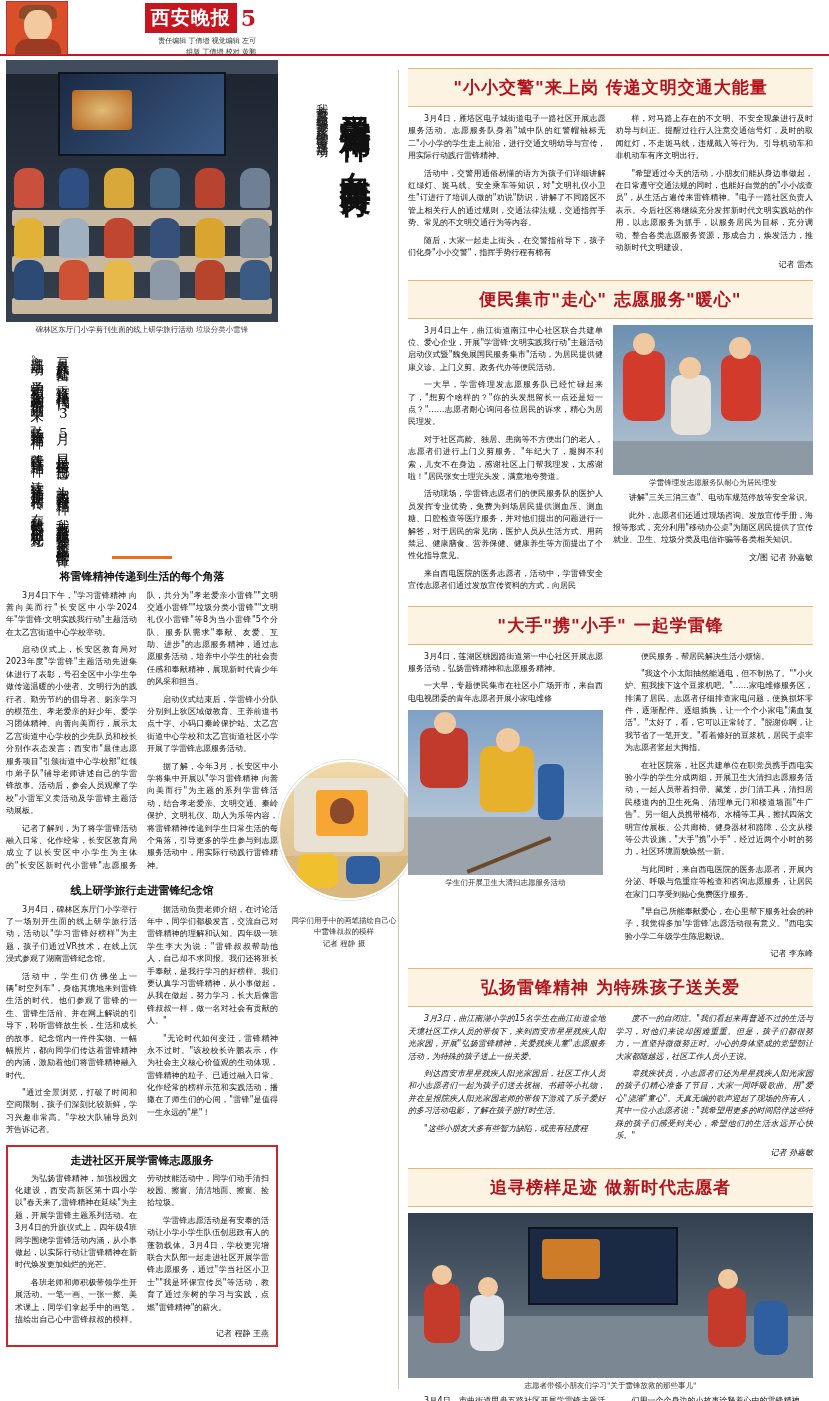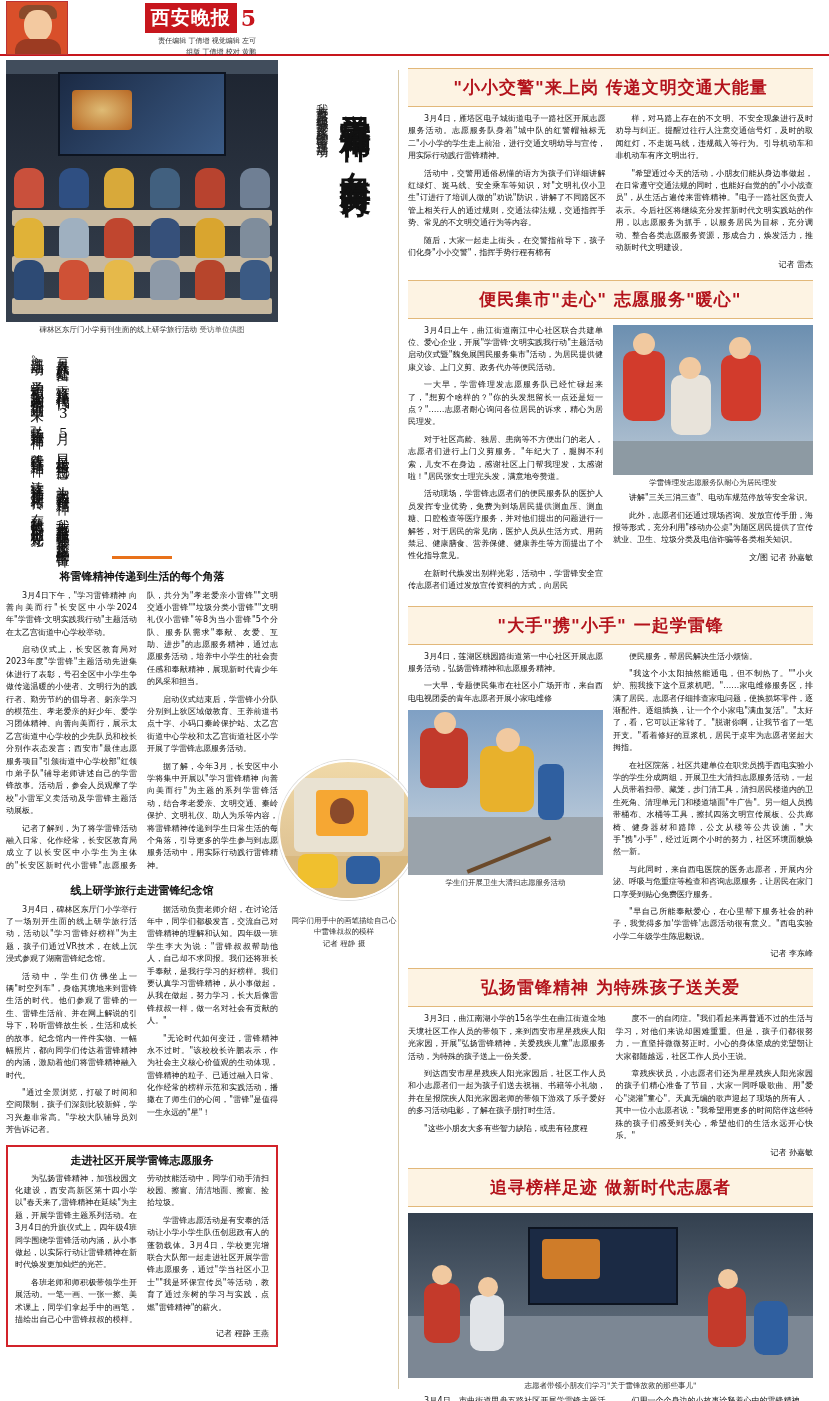--- a/index.html
+++ b/index.html
@@ -282,21 +282,21 @@
         <div class="kid" style="background:#2d4a74"></div>
         <div class="kid" style="background:#cf5136"></div>
         <div class="kid" style="background:#e6b94a"></div>
         <div class="kid" style="background:#8e9aa8"></div>
         <div class="kid" style="background:#b7452c"></div>
         <div class="kid" style="background:#3b5a84"></div>
       </div>
     </div>
     <div class="cap-line">
       <span>碑林区东厅门小学剪刊生面的线上研学旅行活动</span>
-      <span class="src">受访单位供图</span>
+      <span class="src">垃圾分类小雷锋</span>
     </div>
 
     <div class="intro-wrap">
       <div class="intro-text">三月春风处处留，雷锋精神代代传。3月5日是学雷锋纪念日，为大力弘扬雷锋精神，我市教育系统组织开展了形式多样的学雷锋主题活动。学子们积极加入到学雷锋行列中来，弘扬雷锋精神，践行雷锋精神，让雷锋精神薪火相传，在新时代焕发出别样光彩！</div>
     </div>
 
     <div class="sep-orange"></div>
 
     <div class="sub-head">将雷锋精神传递到生活的每个角落</div>
     <div class="cols2">
@@ -368,21 +368,21 @@
 
     <div class="banner red">
       <h2>便民集市"走心" 志愿服务"暖心"</h2>
     </div>
     <div style="display:flex;gap:10px;">
       <div style="flex:0 0 195px;font-size:8px;line-height:1.55;text-align:justify;">
         <p style="margin:0 0 5px;text-indent:2em;">3月4日上午，曲江街道南江中心社区联合共建单位、爱心企业，开展"学雷锋·文明实践我行动"主题活动启动仪式暨"魏免展国民服务集市"活动，为居民提供健康义诊、上门义剪、政务代办等便民活动。</p>
         <p style="margin:0 0 5px;text-indent:2em;">一大早，学雷锋理发志愿服务队已经忙碌起来了，"想剪个啥样的？"你的头发想留长一点还是短一点？"……志愿者耐心询问各位居民的诉求，精心为居民理发。</p>
         <p style="margin:0 0 5px;text-indent:2em;">对于社区高龄、独居、患病等不方便出门的老人，志愿者们进行上门义剪服务。"年纪大了，腿脚不利索，儿女不在身边，感谢社区上门帮我理发，太感谢啦！"居民张女士理完头发，满意地夸赞道。</p>
         <p style="margin:0 0 5px;text-indent:2em;">活动现场，学雷锋志愿者们的便民服务队的医护人员发挥专业优势，免费为到场居民提供测血压、测血糖、口腔检查等医疗服务，并对他们提出的问题进行一解答，对于居民的常见病，医护人员从生活方式、用药禁忌、健康膳食、营养保健、健康养生等方面提出了个性化指导意见。</p>
-        <p style="margin:0 0 5px;text-indent:2em;">在新时代焕发出别样光彩，活动中，学雷锋安全宣传志愿者们通过发放宣传资料的方式，向居民</p>
+        <p style="margin:0 0 5px;text-indent:2em;">来自西电医院的医务志愿者，活动中，学雷锋安全宣传志愿者们通过发放宣传资料的方式，向居民</p>
       </div>
       <div style="flex:1;">
         <div class="photo ph-volunteer">
           <div style="position:absolute;left:10px;top:26px;width:42px;height:70px;background:#d23b2c;border-radius:10px;"></div>
           <div style="position:absolute;left:20px;top:8px;width:22px;height:22px;background:#f1c9a0;border-radius:50%;"></div>
           <div style="position:absolute;left:58px;top:50px;width:40px;height:60px;background:#e8e3da;border-radius:10px;"></div>
           <div style="position:absolute;left:66px;top:32px;width:22px;height:22px;background:#f1c9a0;border-radius:50%;"></div>
           <div style="position:absolute;left:108px;top:30px;width:40px;height:66px;background:#d23b2c;border-radius:10px;"></div>
           <div style="position:absolute;left:116px;top:12px;width:22px;height:22px;background:#f1c9a0;border-radius:50%;"></div>
           <div class="ground" style="height:34px;background:#8d9aa3;"></div>
@@ -392,21 +392,21 @@
           <p style="margin:0 0 5px;text-indent:2em;">讲解"三关三消三查"、电动车规范停放等安全常识。</p>
           <p style="margin:0 0 5px;text-indent:2em;">此外，志愿者们还通过现场咨询、发放宣传手册，海报等形式，充分利用"移动办公桌"为随区居民提供了宣传就业、卫生、垃圾分类及电信诈骗等各类相关知识。</p>
           <div class="byline">文/图 记者 孙嘉敏</div>
         </div>
       </div>
     </div>
 
     <div class="banner red">
       <h2>"大手"携"小手" 一起学雷锋</h2>
     </div>
-    <div style="display:flex;gap:10px;">
+    <div style="display:flex;gap:22px;">
       <div style="flex:0 0 195px;">
         <div style="font-size:8px;line-height:1.55;text-align:justify;">
           <p style="margin:0 0 5px;text-indent:2em;">3月4日，莲湖区桃园路街道第一中心社区开展志愿服务活动，弘扬雷锋精神和志愿服务精神。</p>
           <p style="margin:0 0 5px;text-indent:2em;">一大早，专题便民集市在社区小广场开市，来自西电电视团委的青年志愿者开展小家电维修</p>
         </div>
         <div class="photo ph-clean">
           <div style="position:absolute;left:0;bottom:0;width:100%;height:58px;background:#9aa3ab;"></div>
           <div style="position:absolute;left:12px;top:18px;width:48px;height:60px;background:#c23a2b;border-radius:10px;"></div>
           <div style="position:absolute;left:26px;top:2px;width:22px;height:22px;background:#f1c9a0;border-radius:50%;"></div>
           <div style="position:absolute;left:72px;top:36px;width:54px;height:66px;background:#e8b12c;border-radius:10px;"></div>
@@ -423,21 +423,21 @@
         <p style="margin:0 0 5px;text-indent:2em;">与此同时，来自西电医院的医务志愿者，开展内分泌、呼吸与危重症等检查和咨询志愿服务，让居民在家门口享受到贴心免费医疗服务。</p>
         <p style="margin:0 0 5px;text-indent:2em;">"早自己所能奉献爱心，在心里帮下服务社会的种子，我觉得多加'学雷锋'志愿活动很有意义。"西电实验小学二年级学生陈思毅说。</p>
         <p style="margin:0 0 5px;text-indent:2em;"></p>
         <div class="byline">记者 李东峰</div>
       </div>
     </div>
 
     <div class="banner red">
       <h2>弘扬雷锋精神 为特殊孩子送关爱</h2>
     </div>
-    <div style="display:flex;gap:10px;">
+    <div style="display:flex;gap:10px;font-style:italic;">
       <div style="flex:1;font-size:8px;line-height:1.55;text-align:justify;">
         <p style="margin:0 0 5px;text-indent:2em;">3月3日，曲江南湖小学的15名学生在曲江街道金地天境社区工作人员的带领下，来到西安市星星残疾人阳光家园，开展"弘扬雷锋精神，关爱残疾儿童"志愿服务活动，为特殊的孩子送上一份关爱。</p>
         <p style="margin:0 0 5px;text-indent:2em;">到达西安市星星残疾人阳光家园后，社区工作人员和小志愿者们一起为孩子们送去祝福、书籍等小礼物，并在呈报院疾人阳光家园老师的带领下游戏了乐子爱好的多习活动电影，了解在孩子朋打时生活。</p>
         <p style="margin:0 0 5px;text-indent:2em;">"这些小朋友大多有些智力缺陷，或患有轻度程</p>
       </div>
       <div style="flex:1;font-size:8px;line-height:1.55;text-align:justify;">
         <p style="margin:0 0 5px;text-indent:2em;">度不一的自闭症。"我们看起来再普通不过的生活与学习，对他们来说却困难重重。但是，孩子们都很努力，一直坚持微微努正时。小心的身体坚成的党望朝让大家都随越远，社区工作人员小王说。</p>
         <p style="margin:0 0 5px;text-indent:2em;">章残疾状员，小志愿者们还为星星残疾人阳光家园的孩子们精心准备了节目，大家一同呼吸歌曲、用"爱心"浇灌"童心"。天真无编的歌声迎起了现场的所有人，其中一位小志愿者说："我希望用更多的时间陪伴这些特殊的孩子们感受到关心，希望他们的生活永远开心快乐。"</p>
         <div class="byline">记者 孙嘉敏</div>
       </div>

